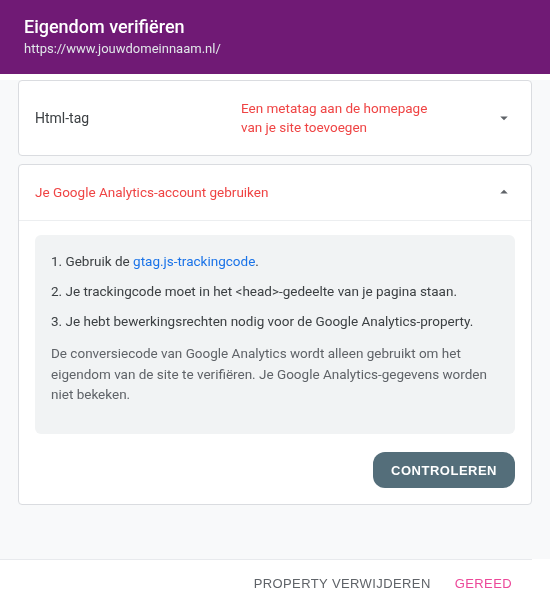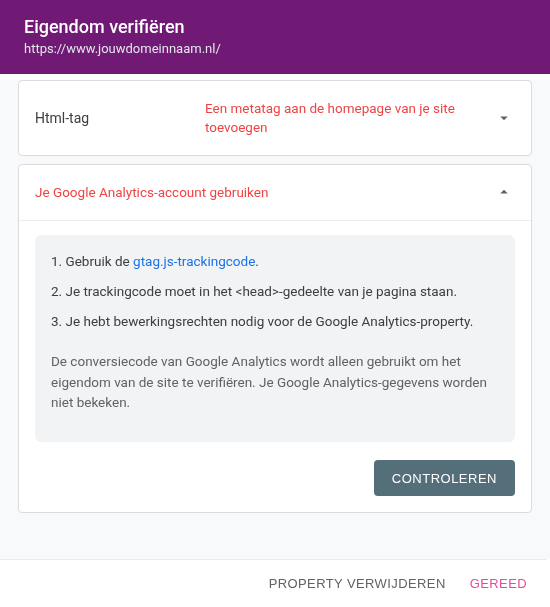--- a/index.html
+++ b/index.html
@@ -45,20 +45,21 @@
     border: 1px solid #dadce0;
     border-radius: 4px;
     margin-bottom: 8px;
   }
 
   .card-header {
     display: flex;
     align-items: center;
     padding: 18px 16px;
     cursor: pointer;
+    gap: 36px;
   }
   .card-title {
     flex: 0 0 170px;
     font-size: 14px;
     color: #3c4043;
     font-weight: 400;
   }
   .card-desc {
     flex: 1;
     font-size: 13.5px;
@@ -84,44 +85,44 @@
     font-size: 13.5px;
     color: #3c4043;
     line-height: 1.5;
   }
   .steps ol {
     list-style: decimal inside;
     margin-bottom: 12px;
   }
   .steps ol li { margin-bottom: 10px; }
   .steps a.link { color: #1a73e8; text-decoration: none; }
-  .note { color: #5f6368; margin-top: 20px; margin-bottom: 12px; }
+  .note { color: #5f6368; margin-top: 12px; margin-bottom: 12px; }
   .full-link { display: inline-block; color: #1a73e8; text-decoration: none; font-size: 13.5px; }
 
   .action-row {
     display: flex;
     justify-content: flex-end;
     margin-top: 18px;
   }
   .btn-primary {
     background: #546e7a;
     color: #fff;
     border: none;
     padding: 0 18px;
     height: 36px;
     font-size: 13px;
-    font-weight: 400;
+    font-weight: 700;
     letter-spacing: .5px;
-    border-radius: 4px;
+    border-radius: 12px;
     cursor: pointer;
   }
 
   .footer {
     position: absolute;
-    left: 0; right: 3px; bottom: 0;
+    left: 0; right: 18px; bottom: 0;
     height: 48px;
     background: #fff;
     border-top: 1px solid #e8eaed;
     display: flex;
     align-items: center;
     justify-content: flex-end;
     padding: 0 20px;
     gap: 24px;
   }
   .footer-btn {

